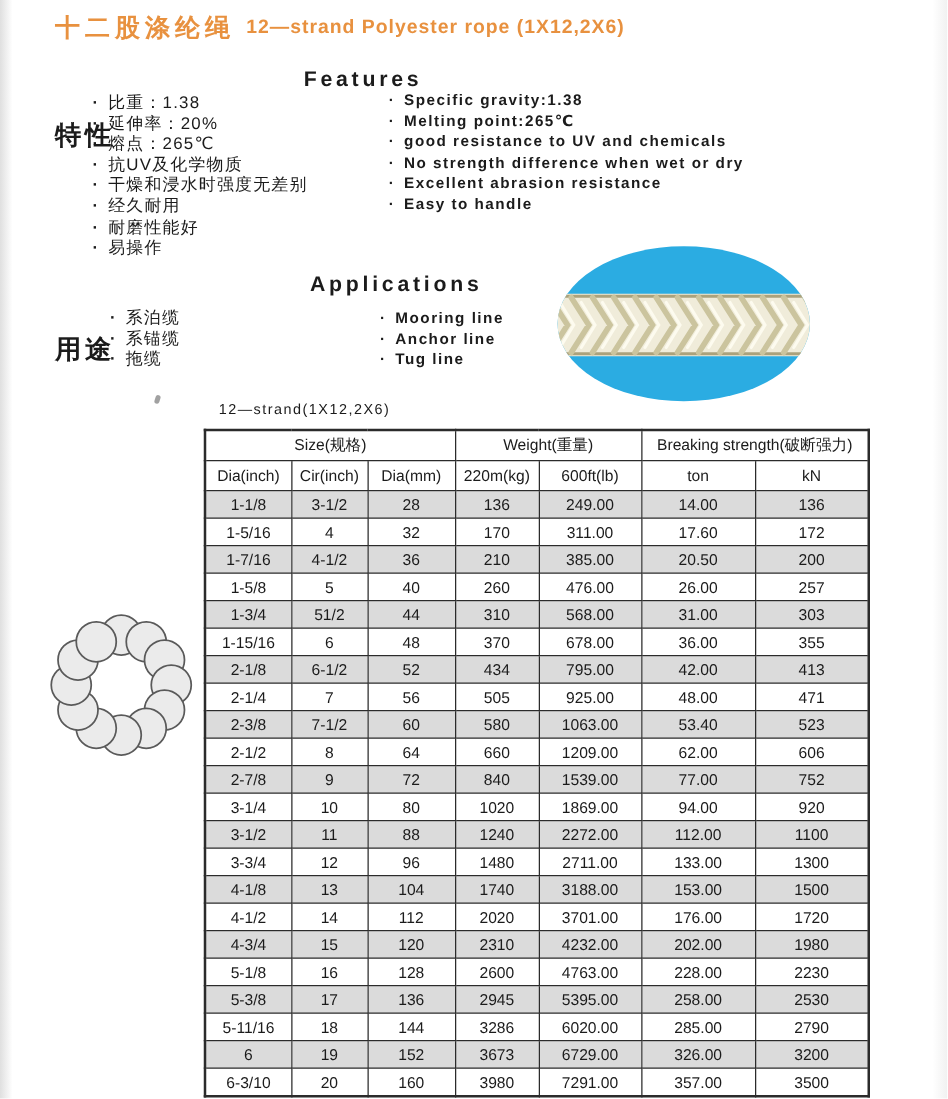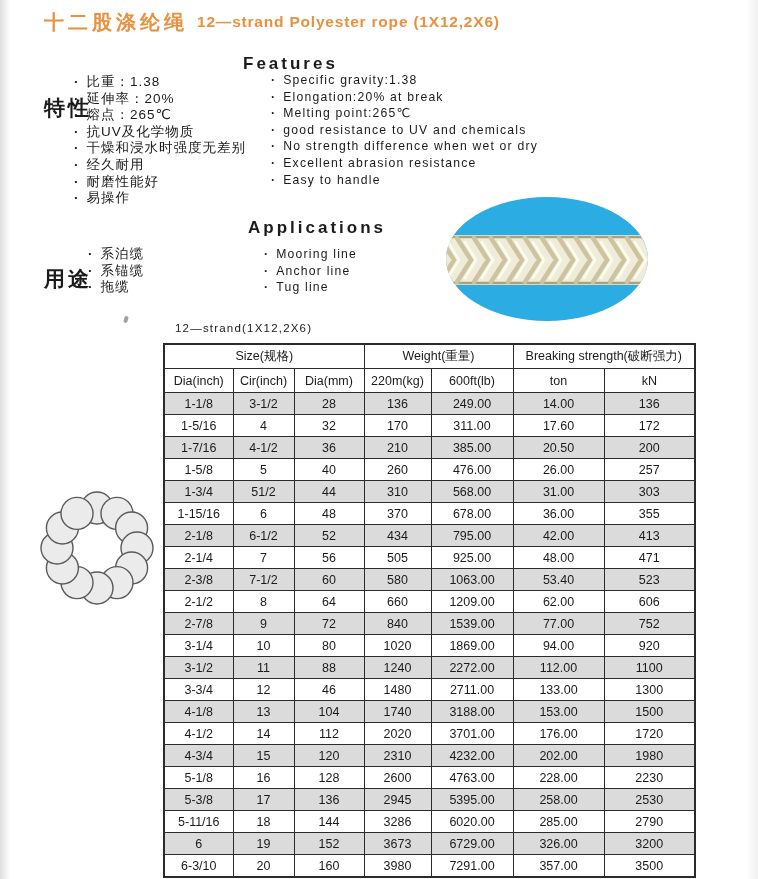--- a/index.html
+++ b/index.html
@@ -23,21 +23,21 @@
   .title-cn{left:44px;top:9px;font-size:20px;font-weight:bold;letter-spacing:4px;color:var(--orange);}
   .title-en{left:197px;top:13px;font-size:15.5px;font-weight:bold;letter-spacing:.8px;color:var(--orange);white-space:nowrap;}
 
   .h-cn{font-size:21px;font-weight:bold;letter-spacing:3px;margin-top:44px;}
   .h-en{font-size:17px;font-weight:bold;letter-spacing:3px;}
 
   ul.blist{list-style:none;margin:0;padding:0;}
   ul.blist li{white-space:nowrap;}
   ul.blist li::before{content:"·";font-weight:bold;margin-right:7px;}
   ul.cn li{font-size:13.5px;line-height:16.6px;font-weight:normal;letter-spacing:1px;}
-  ul.en li{font-size:12.2px;line-height:16.6px;font-weight:normal;letter-spacing:1.2px;}
+  ul.en li{font-size:12.2px;line-height:16.6px;font-weight:bold;letter-spacing:1.2px;margin-left:40px;}
 
   .feat-cn-h{left:44px;top:50px;}
   .feat-cn-list{left:74px;top:74px;}
   .feat-en-h{left:243px;top:54px;}
   .feat-en-list{left:271px;top:72px;}
   .app-cn-h{left:44px;top:221px;}
   .app-cn-list{left:88px;top:246px;}
   .app-en-h{left:248px;top:218px;}
   .app-en-list{left:264px;top:246px;}
 
@@ -74,21 +74,20 @@
       <li>抗UV及化学物质</li>
       <li>干燥和浸水时强度无差别</li>
       <li>经久耐用</li>
       <li>耐磨性能好</li>
       <li>易操作</li>
     </ul>
 
   <div class="abs h-en feat-en-h">Features</div>
   <ul class="abs blist en feat-en-list">
       <li>Specific gravity:1.38</li>
-      <li>Elongation:20% at break</li>
       <li>Melting point:265℃</li>
       <li>good resistance to UV and chemicals</li>
       <li>No strength difference when wet or dry</li>
       <li>Excellent abrasion resistance</li>
       <li>Easy to handle</li>
     </ul>
 
   <div class="abs h-cn app-cn-h">用途</div>
   <ul class="abs blist cn app-cn-list">
       <li>系泊缆</li>
@@ -280,21 +279,21 @@
           <td>11</td>
           <td>88</td>
           <td>1240</td>
           <td>2272.00</td>
           <td>112.00</td>
           <td>1100</td>
         </tr>
         <tr>
           <td>3-3/4</td>
           <td>12</td>
-          <td>46</td>
+          <td>96</td>
           <td>1480</td>
           <td>2711.00</td>
           <td>133.00</td>
           <td>1300</td>
         </tr>
         <tr class="shade">
           <td>4-1/8</td>
           <td>13</td>
           <td>104</td>
           <td>1740</td>

